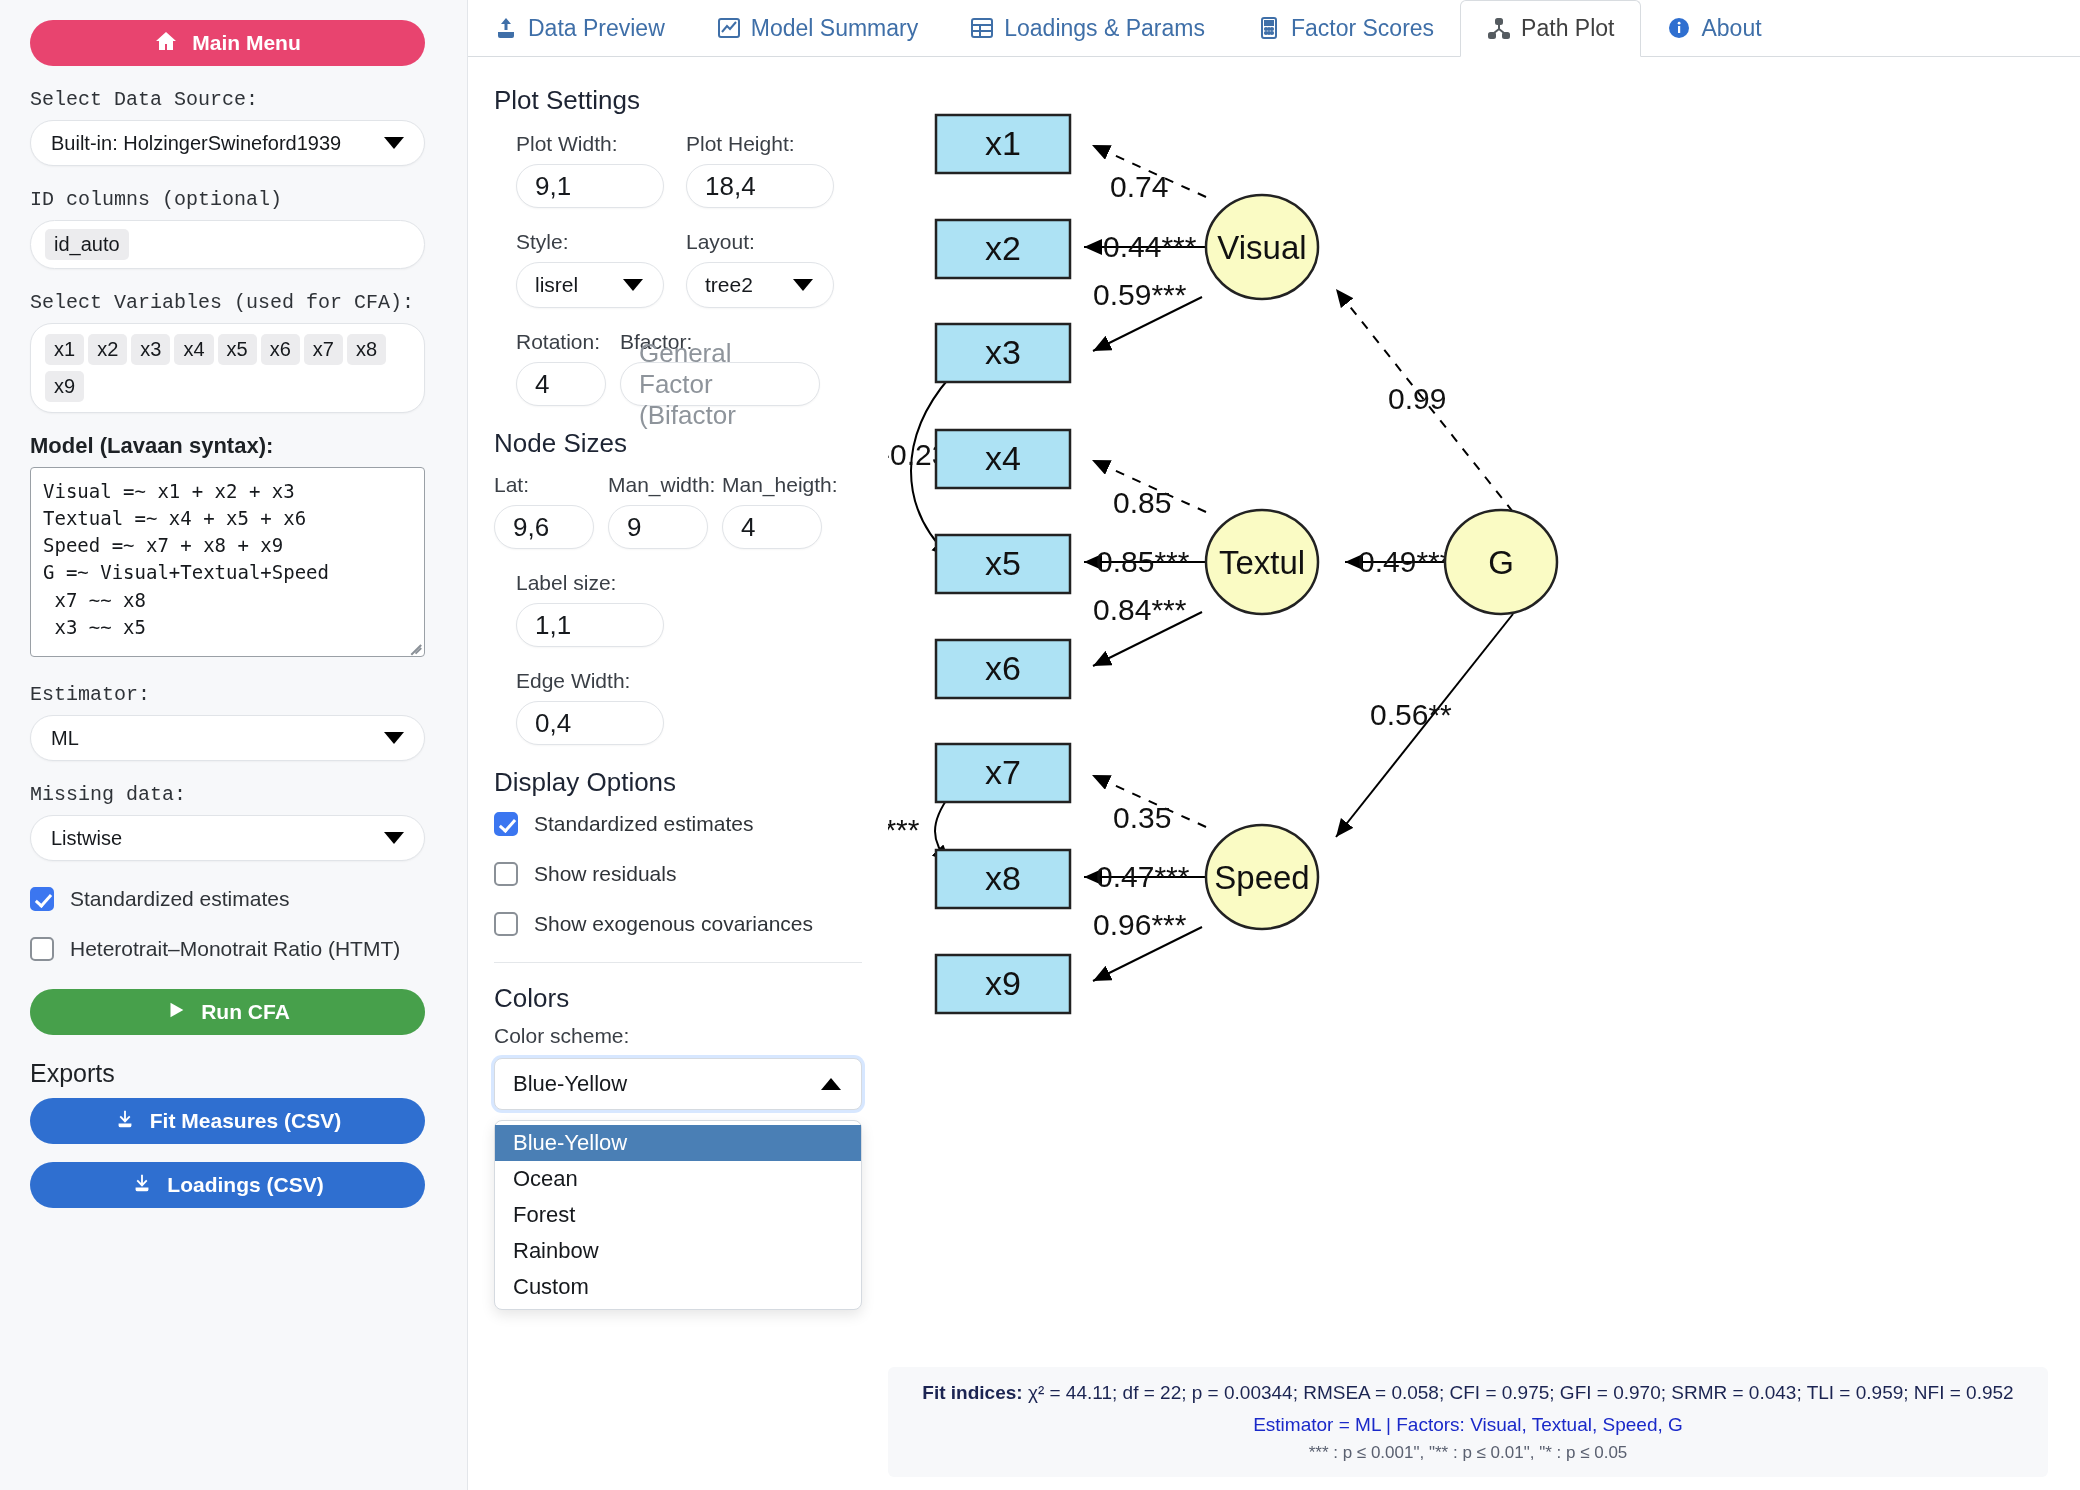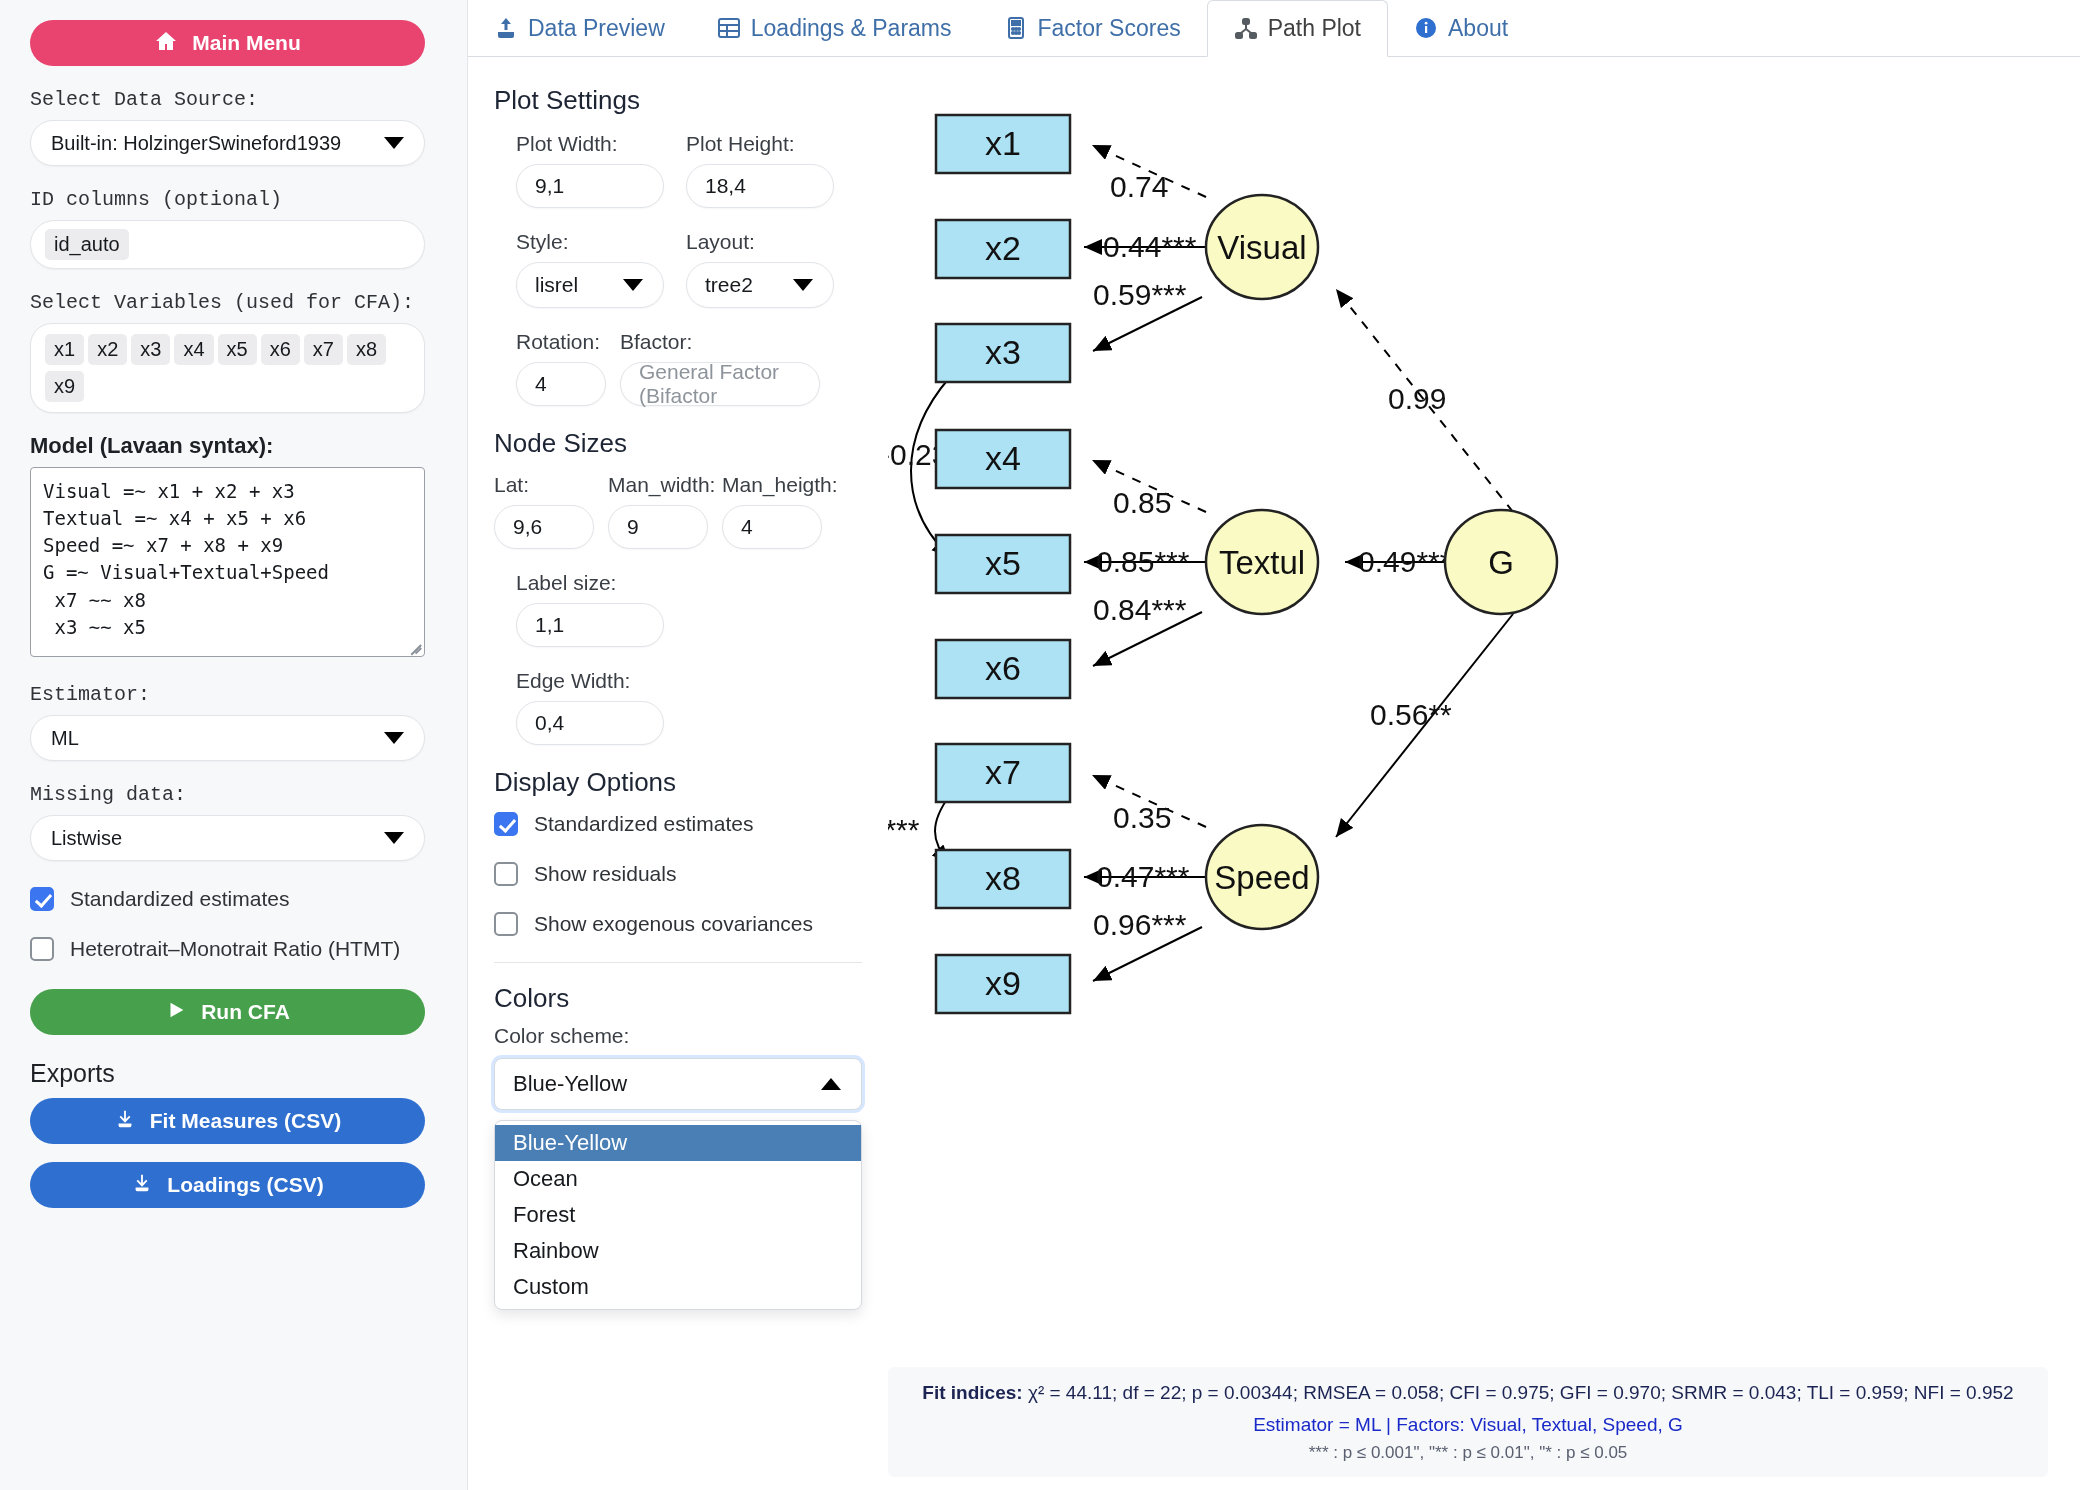--- a/index.html
+++ b/index.html
@@ -111,21 +111,21 @@
   .content { display:flex; padding:0; }
   .settings { width:420px; padding:28px 26px 0 26px; }
   .s-h { font-size:26px; color:#1d2433; margin:0 0 16px 0; }
   .s-h2 { font-size:26px; color:#1d2433; margin:22px 0 14px 0; }
   .fld-label { font-size:21px; color:#3a3f46; margin:0 0 8px 0; }
   .grid2 { display:flex; gap:22px; }
   .grid3 { display:flex; gap:14px; }
   .inp {
     background:#fff; border:1px solid #e1e4e8; border-radius:26px;
     height:44px; display:flex; align-items:center; padding:0 18px;
-    font-size:21px; color:#16191d;
+    font-size:26px; color:#16191d;
     box-shadow:0 1px 2px rgba(0,0,0,.04);
   }
   .inp.ph { color:#8e949b; }
   .sel-mini {
     position:relative; background:#fff; border:1px solid #e1e4e8;
     border-radius:26px; height:46px; display:flex; align-items:center;
     padding:0 44px 0 18px; font-size:21px; color:#16191d; cursor:pointer;
     box-shadow:0 1px 2px rgba(0,0,0,.04);
   }
   .divider { height:1px; background:#e4e7ea; margin:26px 0 0 0; }
@@ -266,20 +266,29 @@
 
     <div class="tabs">
       <div class="tab">
         <span class="tic">
           <svg width="24" height="24" viewBox="0 0 24 24" fill="#3f6fa8">
               <path d="M12 2 7 8h3.5v6h3V8H17z"></path>
               <path d="M4 16h16v4a2 2 0 0 1-2 2H6a2 2 0 0 1-2-2z"></path>
             </svg>
         </span>
         <span>Data Preview</span>
+      </div>
+      <div class="tab">
+        <span class="tic">
+          <svg width="24" height="24" viewBox="0 0 24 24" fill="none" stroke="#3f6fa8" stroke-width="2">
+              <rect x="2" y="3" width="20" height="18" rx="2"></rect>
+              <polyline points="5,16 10,10 13,13 19,6"></polyline>
+            </svg>
+        </span>
+        <span>Model Summary</span>
       </div>
       <div class="tab">
         <span class="tic">
           <svg width="24" height="24" viewBox="0 0 24 24" fill="none" stroke="#3f6fa8" stroke-width="2">
               <rect x="2" y="3" width="20" height="18" rx="2"></rect>
               <line x1="2" y1="9" x2="22" y2="9"></line>
               <line x1="2" y1="15" x2="22" y2="15"></line>
               <line x1="10" y1="9" x2="10" y2="21"></line>
             </svg>
         </span>

